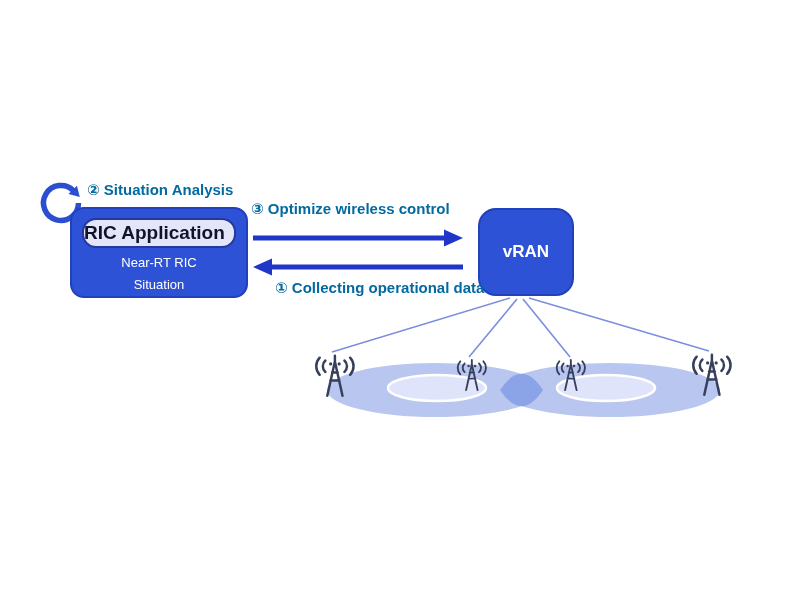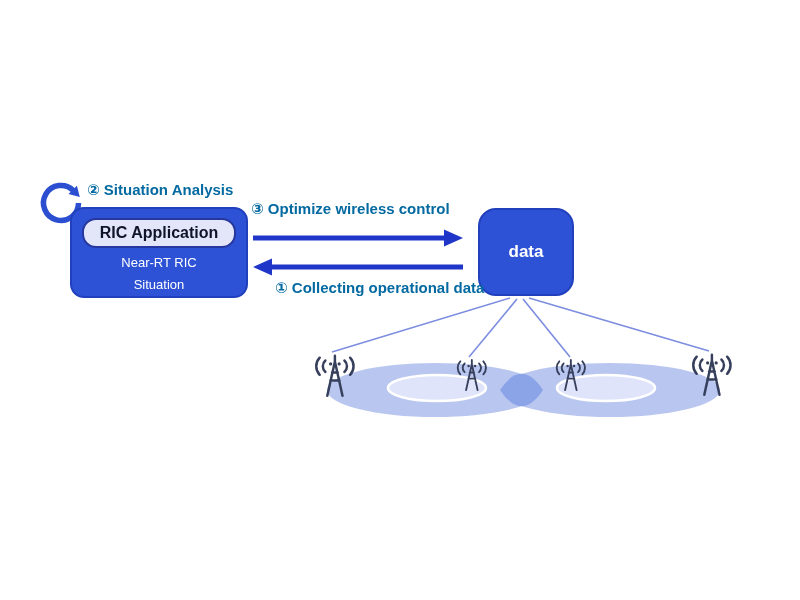--- a/index.html
+++ b/index.html
@@ -41,22 +41,21 @@
     box-sizing: border-box;
   }
   .app-box {
     position: absolute;
     left: 10px; top: 9px;
     width: 154px; height: 30px;
     background: #e2e6f8;
     border: 2px solid #26379e;
     border-radius: 14px;
     box-sizing: border-box;
-    text-align: center;
-    font-size: 16px;
+    font-size: 19px;
     font-weight: 700;
     color: #10142a;
     line-height: 26px;
   }
   .ric-title {
     position: absolute;
     left: 0; top: 43px;
     width: 100%;
     text-align: center;
     color: #ffffff;
@@ -172,20 +171,20 @@
     <div class="app-box">
       <span>RIC Application</span>
     </div>
     <div class="ric-title">
       <div>Near-RT RIC</div>
       <div>Situation</div>
     </div>
   </div>
 
   <div class="vran-box">
-    <span>data</span>
+    <span>vRAN</span>
   </div>
 
   <div class="flow-label lbl-situation">② Situation Analysis</div>
   <div class="flow-label lbl-optimize">③ Optimize wireless control</div>
   <div class="flow-label lbl-collect">① Collecting operational data</div>
 
 </div>
 
 </body></html>

